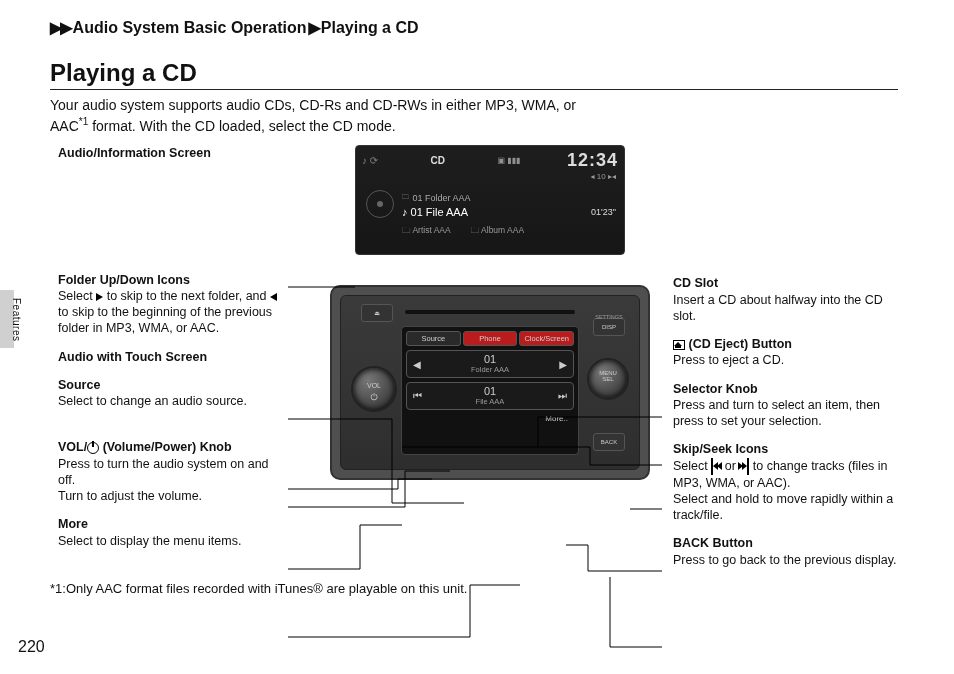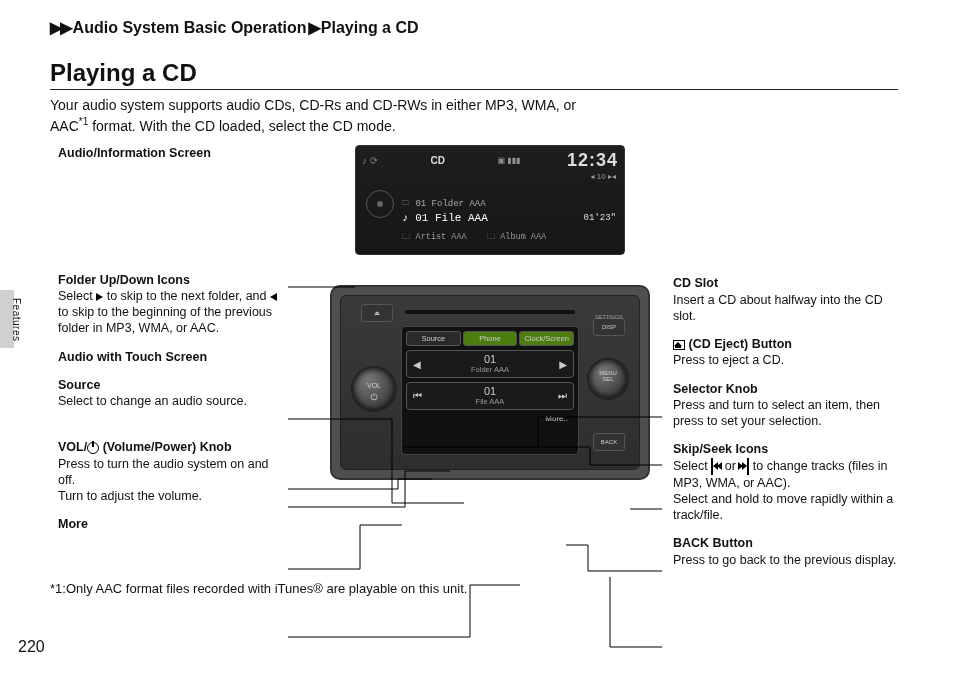--- a/index.html
+++ b/index.html
@@ -85,21 +85,21 @@
   }
   .lcd .top { display:flex; justify-content:space-between; align-items:center; font-size:10px; }
   .lcd .clock { font-size:18px; font-weight:700; letter-spacing:1px; }
   .lcd .mode { font-weight:700; padding:0 6px;text-align:center; }
   .lcd .status { font-size:8px; opacity:.6; }
   .lcd .row { display:flex; align-items:center; margin-top:4px; font-size:9px; color:#aaa; }
   .lcd .row2 { display:flex; justify-content:space-between; align-items:center; margin-top:3px;gap:44px; }
   .lcd .file { font-size:11px; color:#fff; }
   .lcd .disc { width:26px; height:26px; border-radius:50%; border:1px solid #555; position:absolute; left:10px; top:44px; }
   .lcd .disc::after { content:""; width:6px; height:6px; background:#666; border-radius:50%; position:absolute; left:10px; top:10px; }
-  .lcd .meta { position:absolute; left:46px; top:48px; right:8px;font-family:Liberation Mono, monospace; }
+  .lcd .meta { position:absolute; left:46px; top:42px; right:8px; }
   .lcd .artist { display:flex; gap:20px; margin-top:6px; font-size:8.5px; color:#999; }
   .lcd .tiny { font-size:7px; letter-spacing:1px; }
   .lcd .trk { position:absolute; right:8px; top:6px; font-size:8px; color:#999; text-align:right; }
   .lcd .trk .t2 { margin-top:20px; display:block; }
 
   
   .unit {
     width: 320px;
     height: 195px;
     margin: 0 auto;
@@ -141,21 +141,21 @@
   .btn-sq .tiny-top { position:absolute; top:-10px; left:0; right:0; font-size:5.5px; color:#999; }
 
   .touch {
     position:absolute; left:60px; right:60px; top:30px; bottom:14px;
     background:#111; border:1px solid #444; border-radius:4px;
     color:#ccc; font-size:8px;
     padding:4px;
     box-sizing:border-box;
   }
   .touch .tabs { display:flex; gap:2px; margin-bottom:4px; }
-  .touch .tab { flex:1; border:1px solid #555; border-radius:3px; text-align:center; padding:2px 0; font-size:7.5px; background:#4d7c0f; }
+  .touch .tab { flex:1; border:1px solid #555; border-radius:3px; text-align:center; padding:2px 0; font-size:7.5px; background:#b91c1c; }
   .touch .tab.active { background:#2a2a2a; }
   .touch .track {
     border:1px solid #555; border-radius:4px; background:#1a1a1a;
     text-align:center; padding:3px 0; margin:4px 0; position:relative;
   }
   .touch .track .num { font-size:11px; line-height:1; }
   .touch .track .name { font-size:7.5px; color:#999; }
   .touch .track .skip { position:absolute; top:50%; transform:translateY(-50%); font-size:10px; }
   .touch .track .skip.l { left:6px; }
   .touch .track .skip.r { right:6px; }
@@ -234,20 +234,21 @@
       </div>
 
       <div class="callout" style="margin-top:30px">
         <span class="lbl"><span>VOL/</span><span class="icon-power"></span><span> (Volume/Power) Knob</span></span>
         <span class="desc">Press to turn the audio system on and off.</span>
         <span class="desc">Turn to adjust the volume.</span>
       </div>
 
       <div class="callout">
         <span class="lbl">More</span>
+        <span class="desc">Select to display the menu items.</span>
       </div>
     </div>
 
     <div class="center">
       <div class="lcd">
         <div class="top">
           <span style="opacity:.5">♪ ⟳</span>
           <span class="mode">CD</span>
           <span class="status">▣ ▮▮▮</span>
           <span class="clock">12:34</span>

